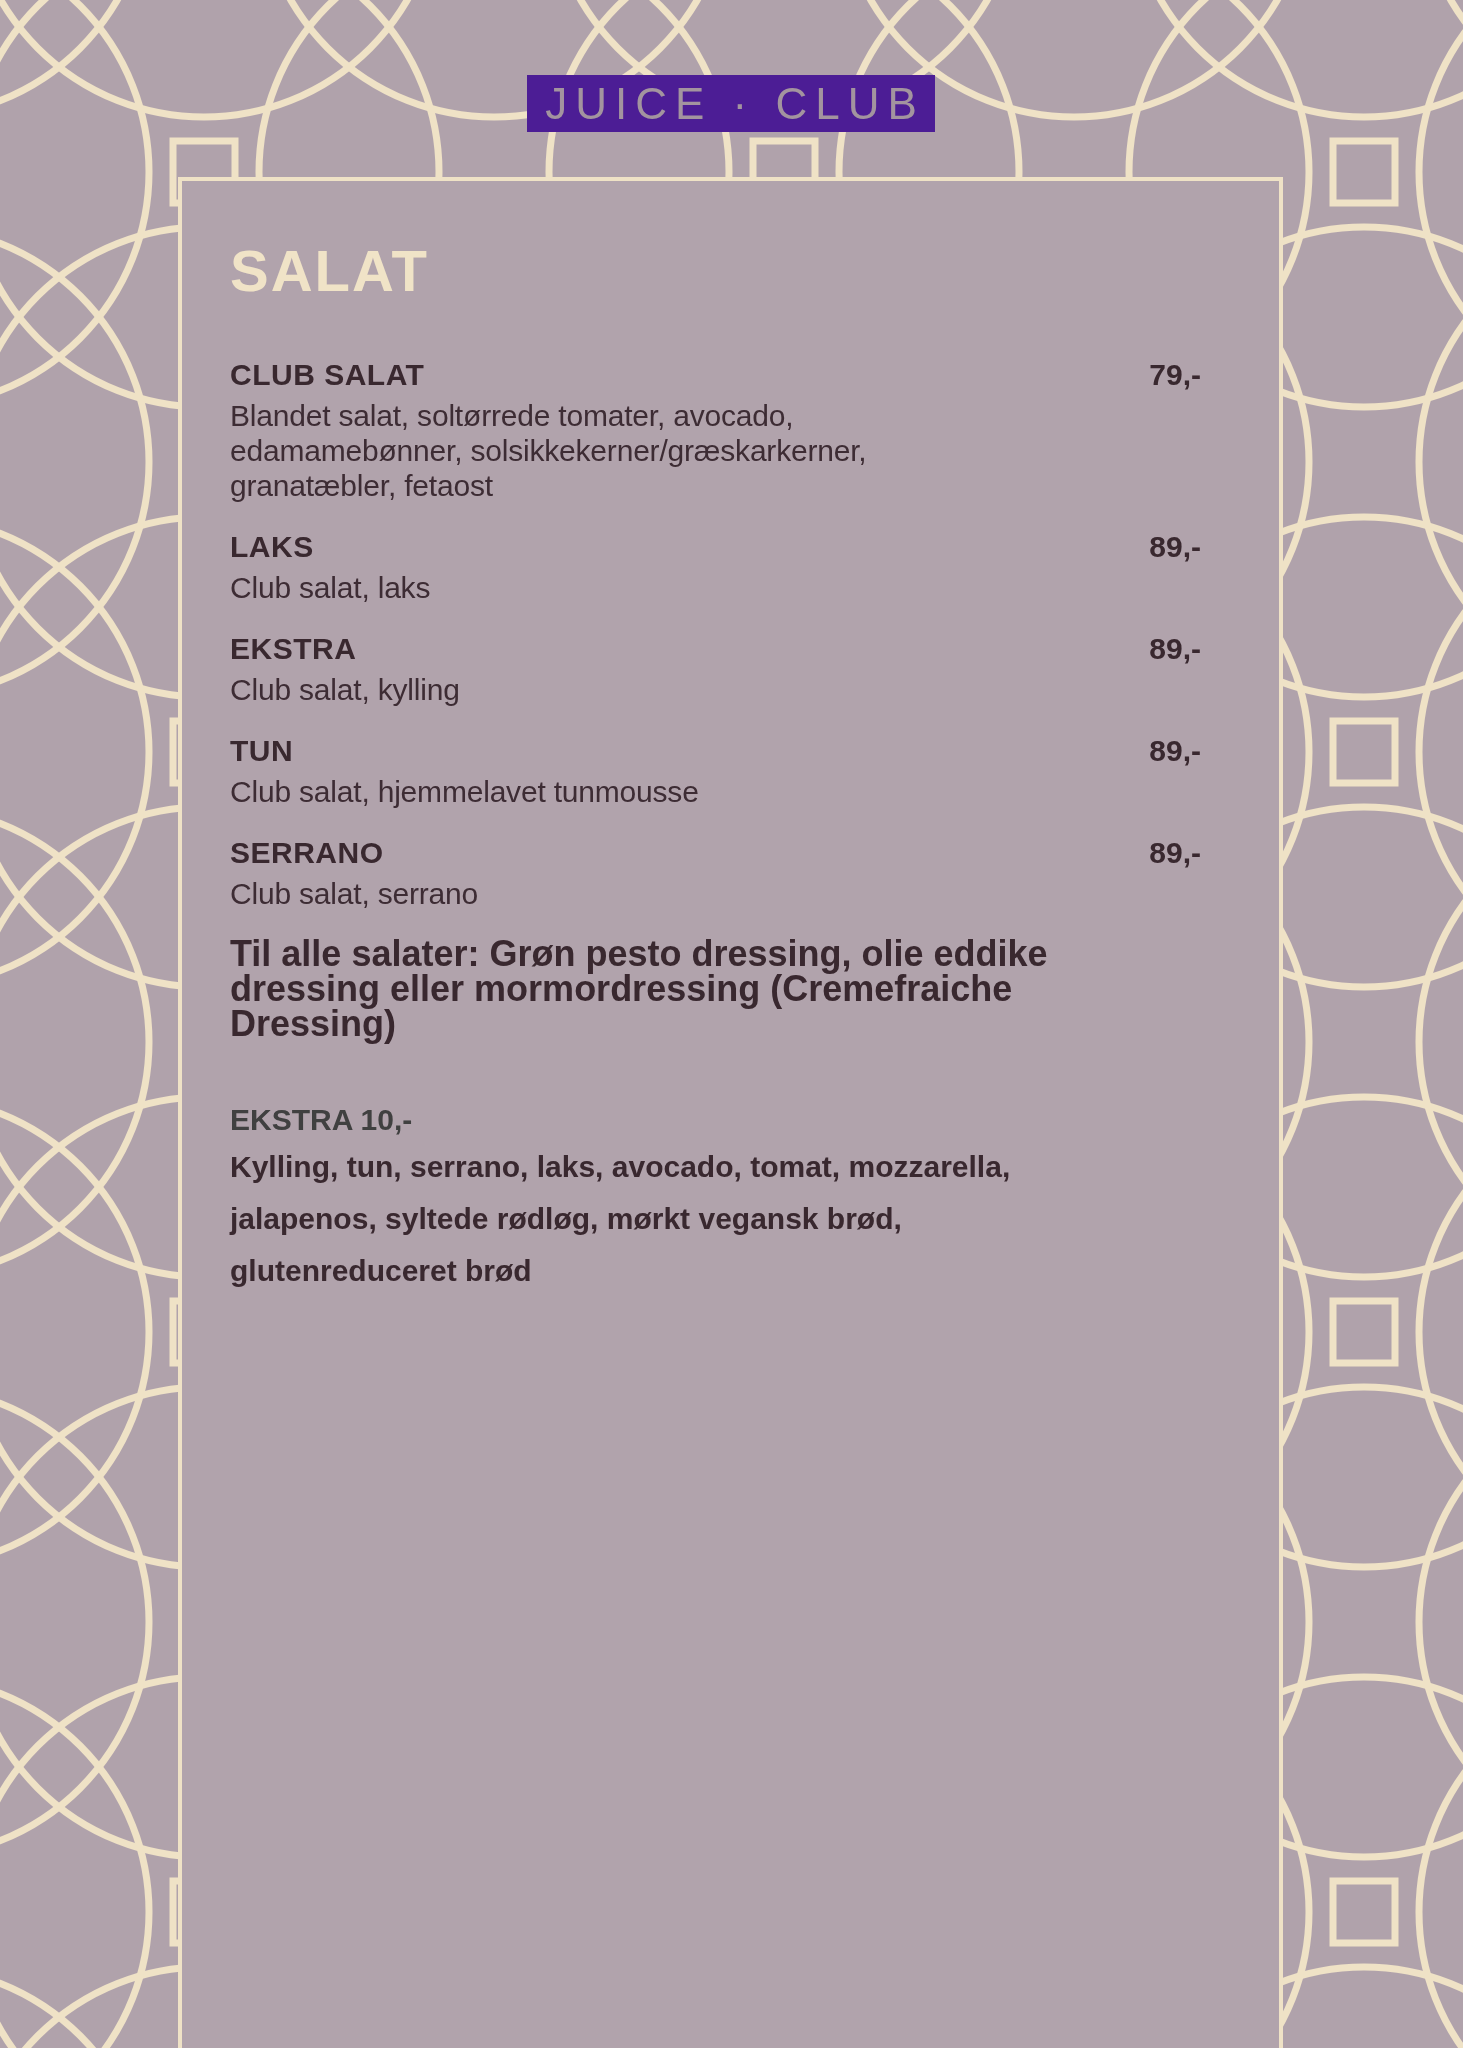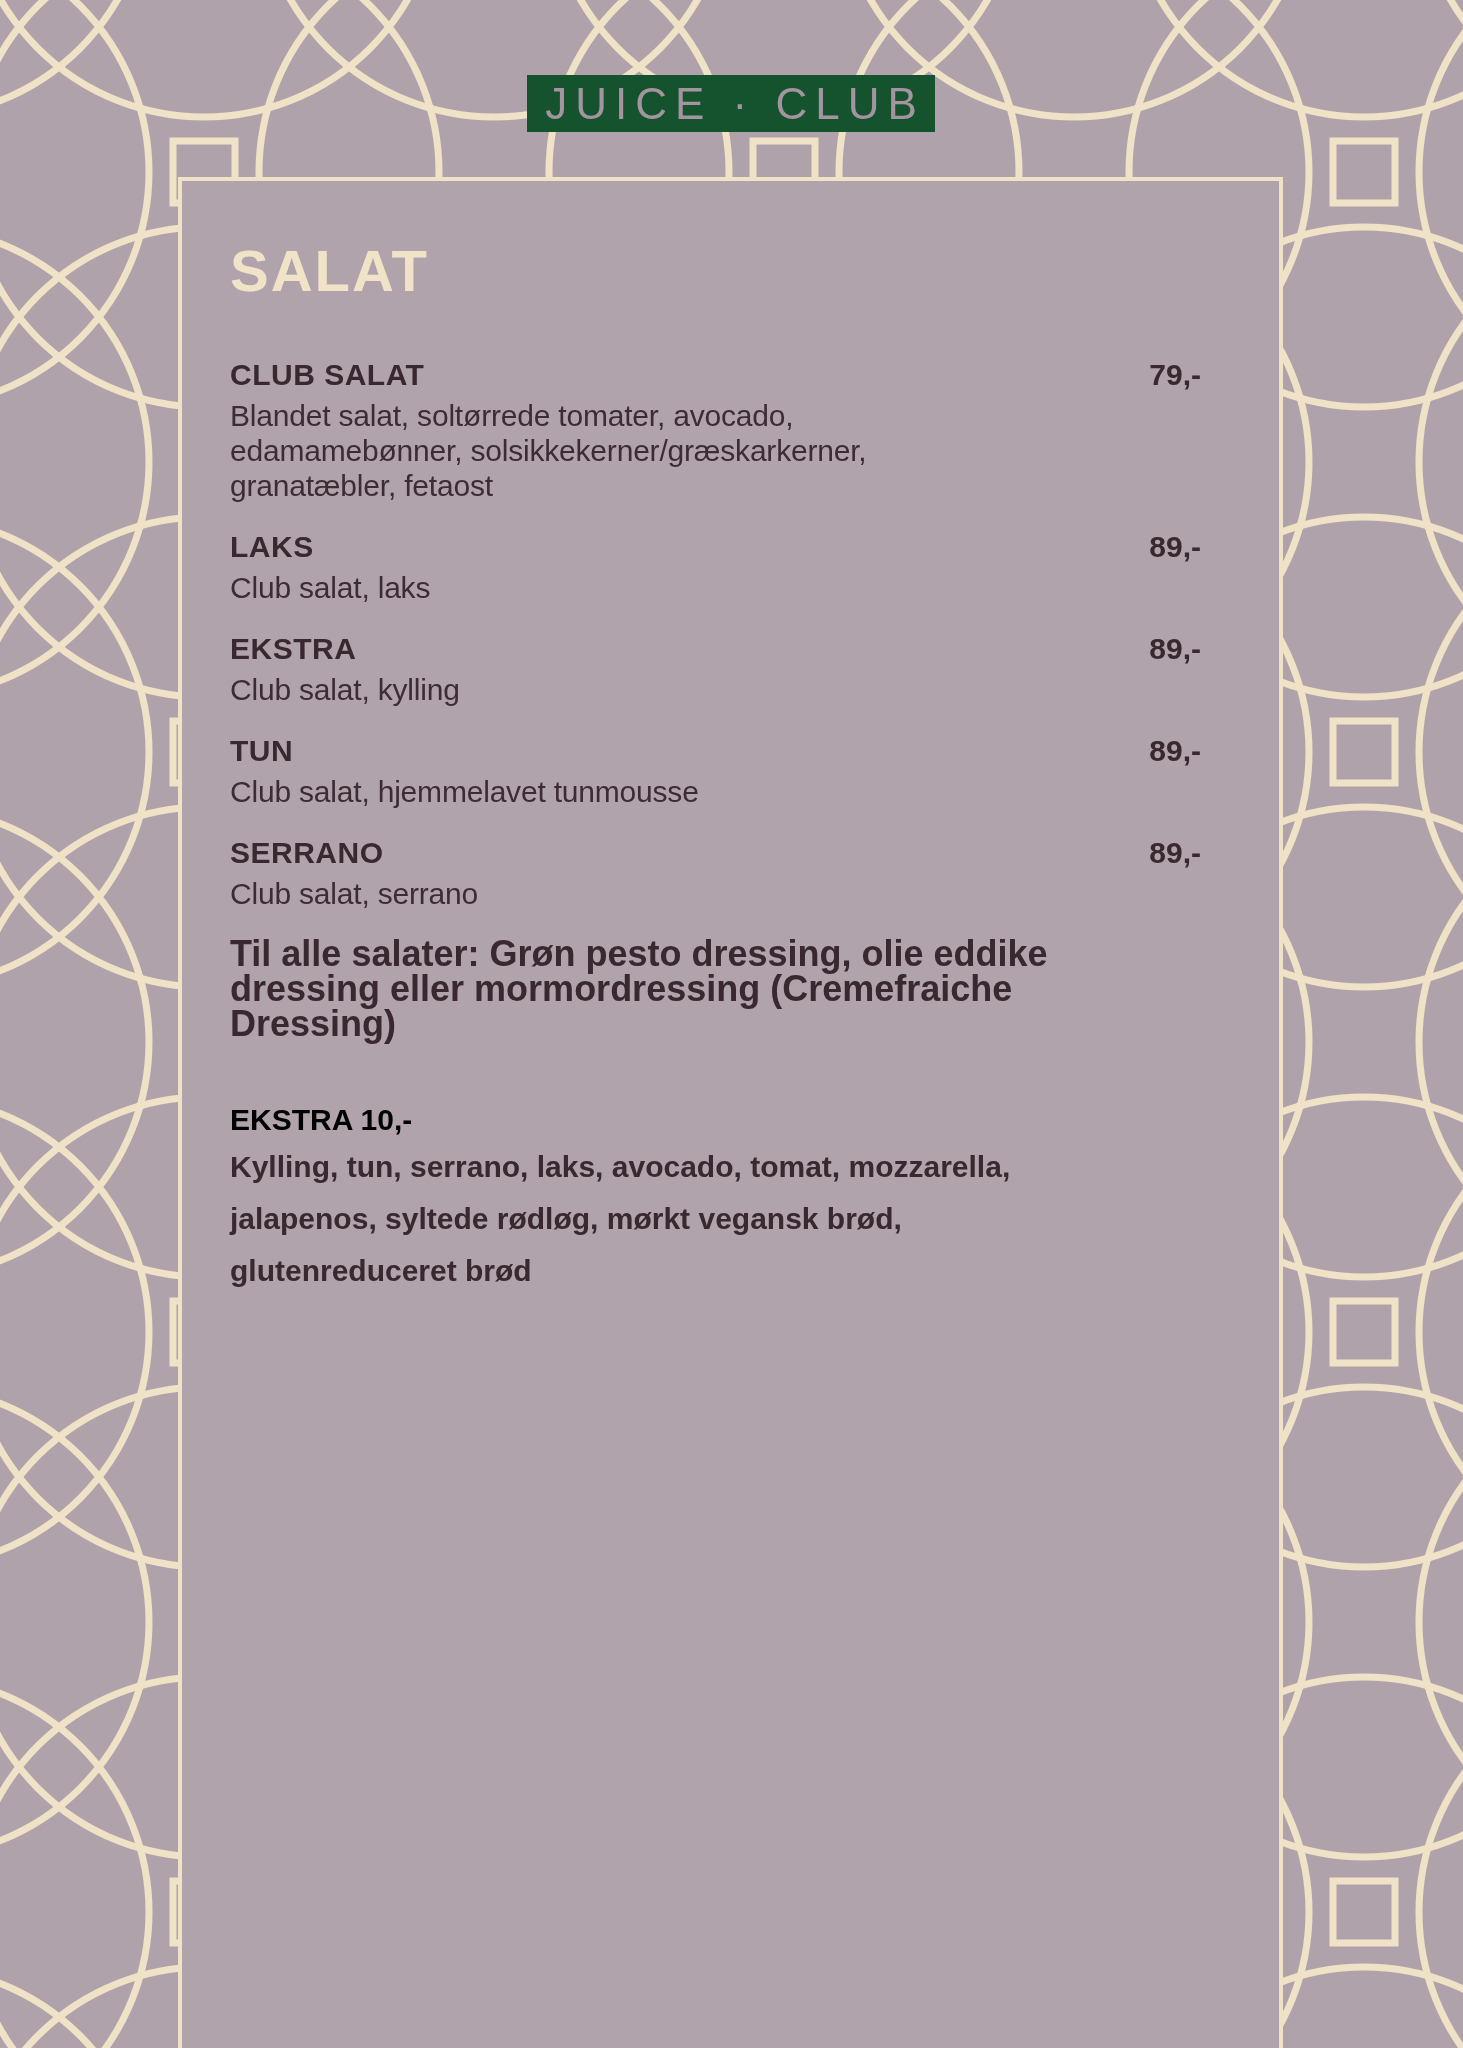--- a/index.html
+++ b/index.html
@@ -10,21 +10,21 @@
     position:relative;
     overflow:hidden;
   }
   .page{position:absolute;inset:0;width:1463px;height:2048px;}
   .bg-pattern{position:absolute;left:0;top:0;}
 
   .brand-badge{
     position:absolute;
     left:527px;top:75px;
     width:408px;height:57px;
-    background:#14532d;
+    background:#4c1d95;
     display:flex;align-items:center;justify-content:center;
     z-index:2;
   }
   .brand-badge span{
     font-size:44px;
     font-weight:400;
     letter-spacing:8px;
     color:#a3949f;
     padding-left:8px; 
     white-space:nowrap;
@@ -84,21 +84,21 @@
     line-height:35px;
     font-weight:700;
     color:#39282f;
   }
 
   .extras{margin-top:60px;}
   .extras-title{
     font-size:30px;
     line-height:38px;
     font-weight:700;
-    color:#000000;
+    color:#404040;
   }
   .extras-desc{
     margin-top:2px;
     max-width:885px;
     font-size:30px;
     line-height:52px;
     font-weight:700;
     color:#39282f;
   }
 </style>

